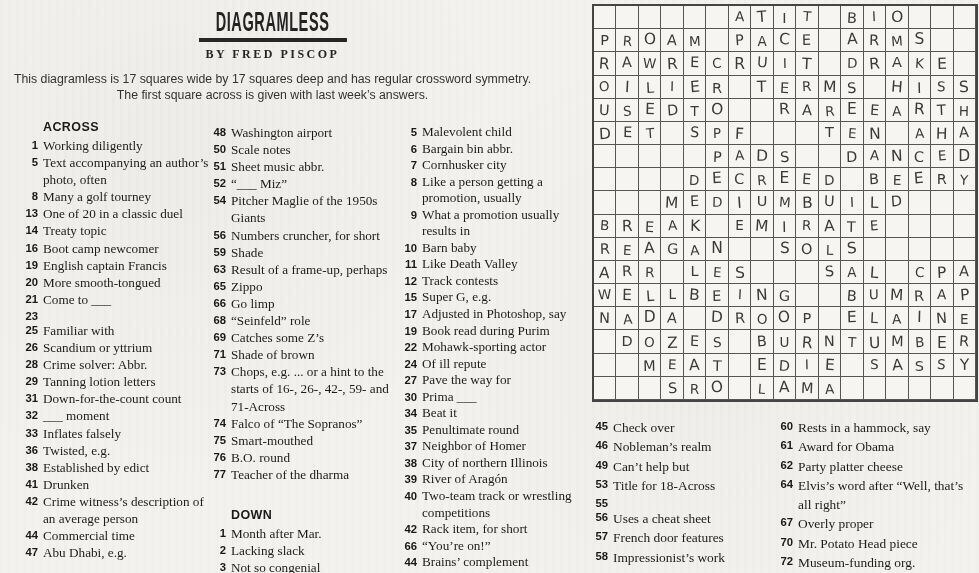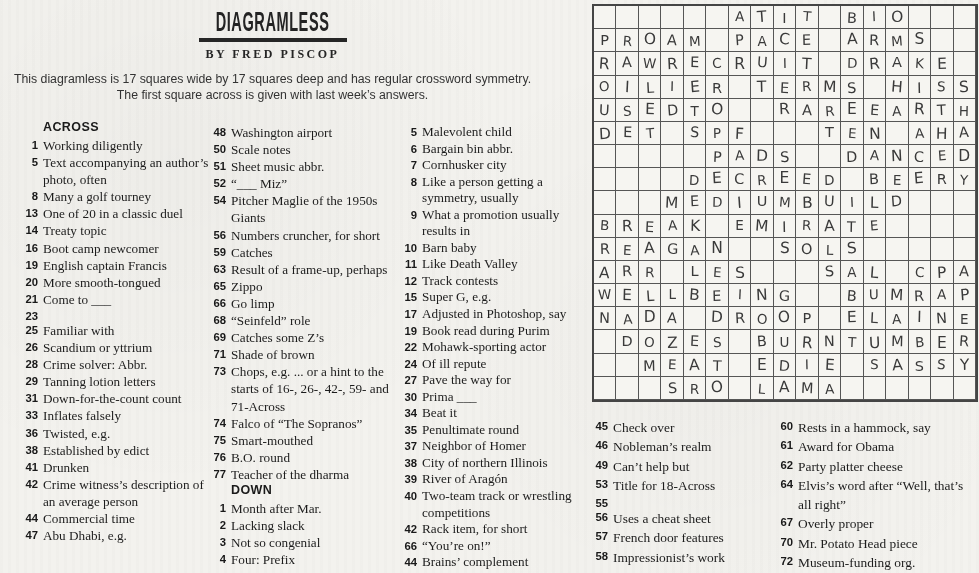--- a/index.html
+++ b/index.html
@@ -45,21 +45,21 @@
   .c2{left:200px; top:124px;width:200px;}
   .c3{left:391px; top:124px;width:196px;}
   .c4{left:582px; top:418px;width:196px;}
   .c5{left:767px; top:418px;width:210px;}
 
   .list-header{
     font:700 12.5px "Liberation Sans", sans-serif;
     letter-spacing:0.4px;color:#1a1a1a;
     margin:0 0 3px 31px;
   }
-  .clue + .list-header{margin-top:0;}
+  .clue + .list-header{margin-top:25px;}
 
   .clue{display:flex;font-size:13.2px;line-height:17.1px;color:#1c1c1c;}
   .c3 .clue{line-height:16.55px;}
   .c4 .clue,.c5 .clue{line-height:19.3px;font-size:13.4px;}
   .clue .num{
     flex:0 0 26px;text-align:right;
     font:700 11.3px "Liberation Sans", sans-serif;
     padding-top:2px;color:#191919;
   }
   .clue .txt{flex:1;margin-left:5px;}
@@ -156,20 +156,24 @@
     </div>
     <div class="clue">
       <span class="num">29</span>
       <span class="txt">Tanning lotion letters</span>
     </div>
     <div class="clue">
       <span class="num">31</span>
       <span class="txt">Down-for-the-count count</span>
     </div>
     <div class="clue">
+      <span class="num">32</span>
+      <span class="txt">___ moment</span>
+    </div>
+    <div class="clue">
       <span class="num">33</span>
       <span class="txt">Inflates falsely</span>
     </div>
     <div class="clue">
       <span class="num">36</span>
       <span class="txt">Twisted, e.g.</span>
     </div>
     <div class="clue">
       <span class="num">38</span>
       <span class="txt">Established by edict</span>
@@ -211,21 +215,21 @@
     <div class="clue">
       <span class="num">54</span>
       <span class="txt">Pitcher Maglie of the 1950s Giants</span>
     </div>
     <div class="clue">
       <span class="num">56</span>
       <span class="txt">Numbers cruncher, for short</span>
     </div>
     <div class="clue">
       <span class="num">59</span>
-      <span class="txt">Catches</span>
+      <span class="txt">Shade</span>
     </div>
     <div class="clue">
       <span class="num">63</span>
       <span class="txt">Result of a frame-up, perhaps</span>
     </div>
     <div class="clue">
       <span class="num">65</span>
       <span class="txt">Zippo</span>
     </div>
     <div class="clue">
@@ -290,21 +294,21 @@
     <div class="clue">
       <span class="num">6</span>
       <span class="txt">Bargain bin abbr.</span>
     </div>
     <div class="clue">
       <span class="num">7</span>
       <span class="txt">Cornhusker city</span>
     </div>
     <div class="clue">
       <span class="num">8</span>
-      <span class="txt">Like a person getting a symmetry, usually</span>
+      <span class="txt">Like a person getting a promotion, usually</span>
     </div>
     <div class="clue">
       <span class="num">9</span>
       <span class="txt">What a promotion usually results in</span>
     </div>
     <div class="clue">
       <span class="num">10</span>
       <span class="txt">Barn baby</span>
     </div>
     <div class="clue">

